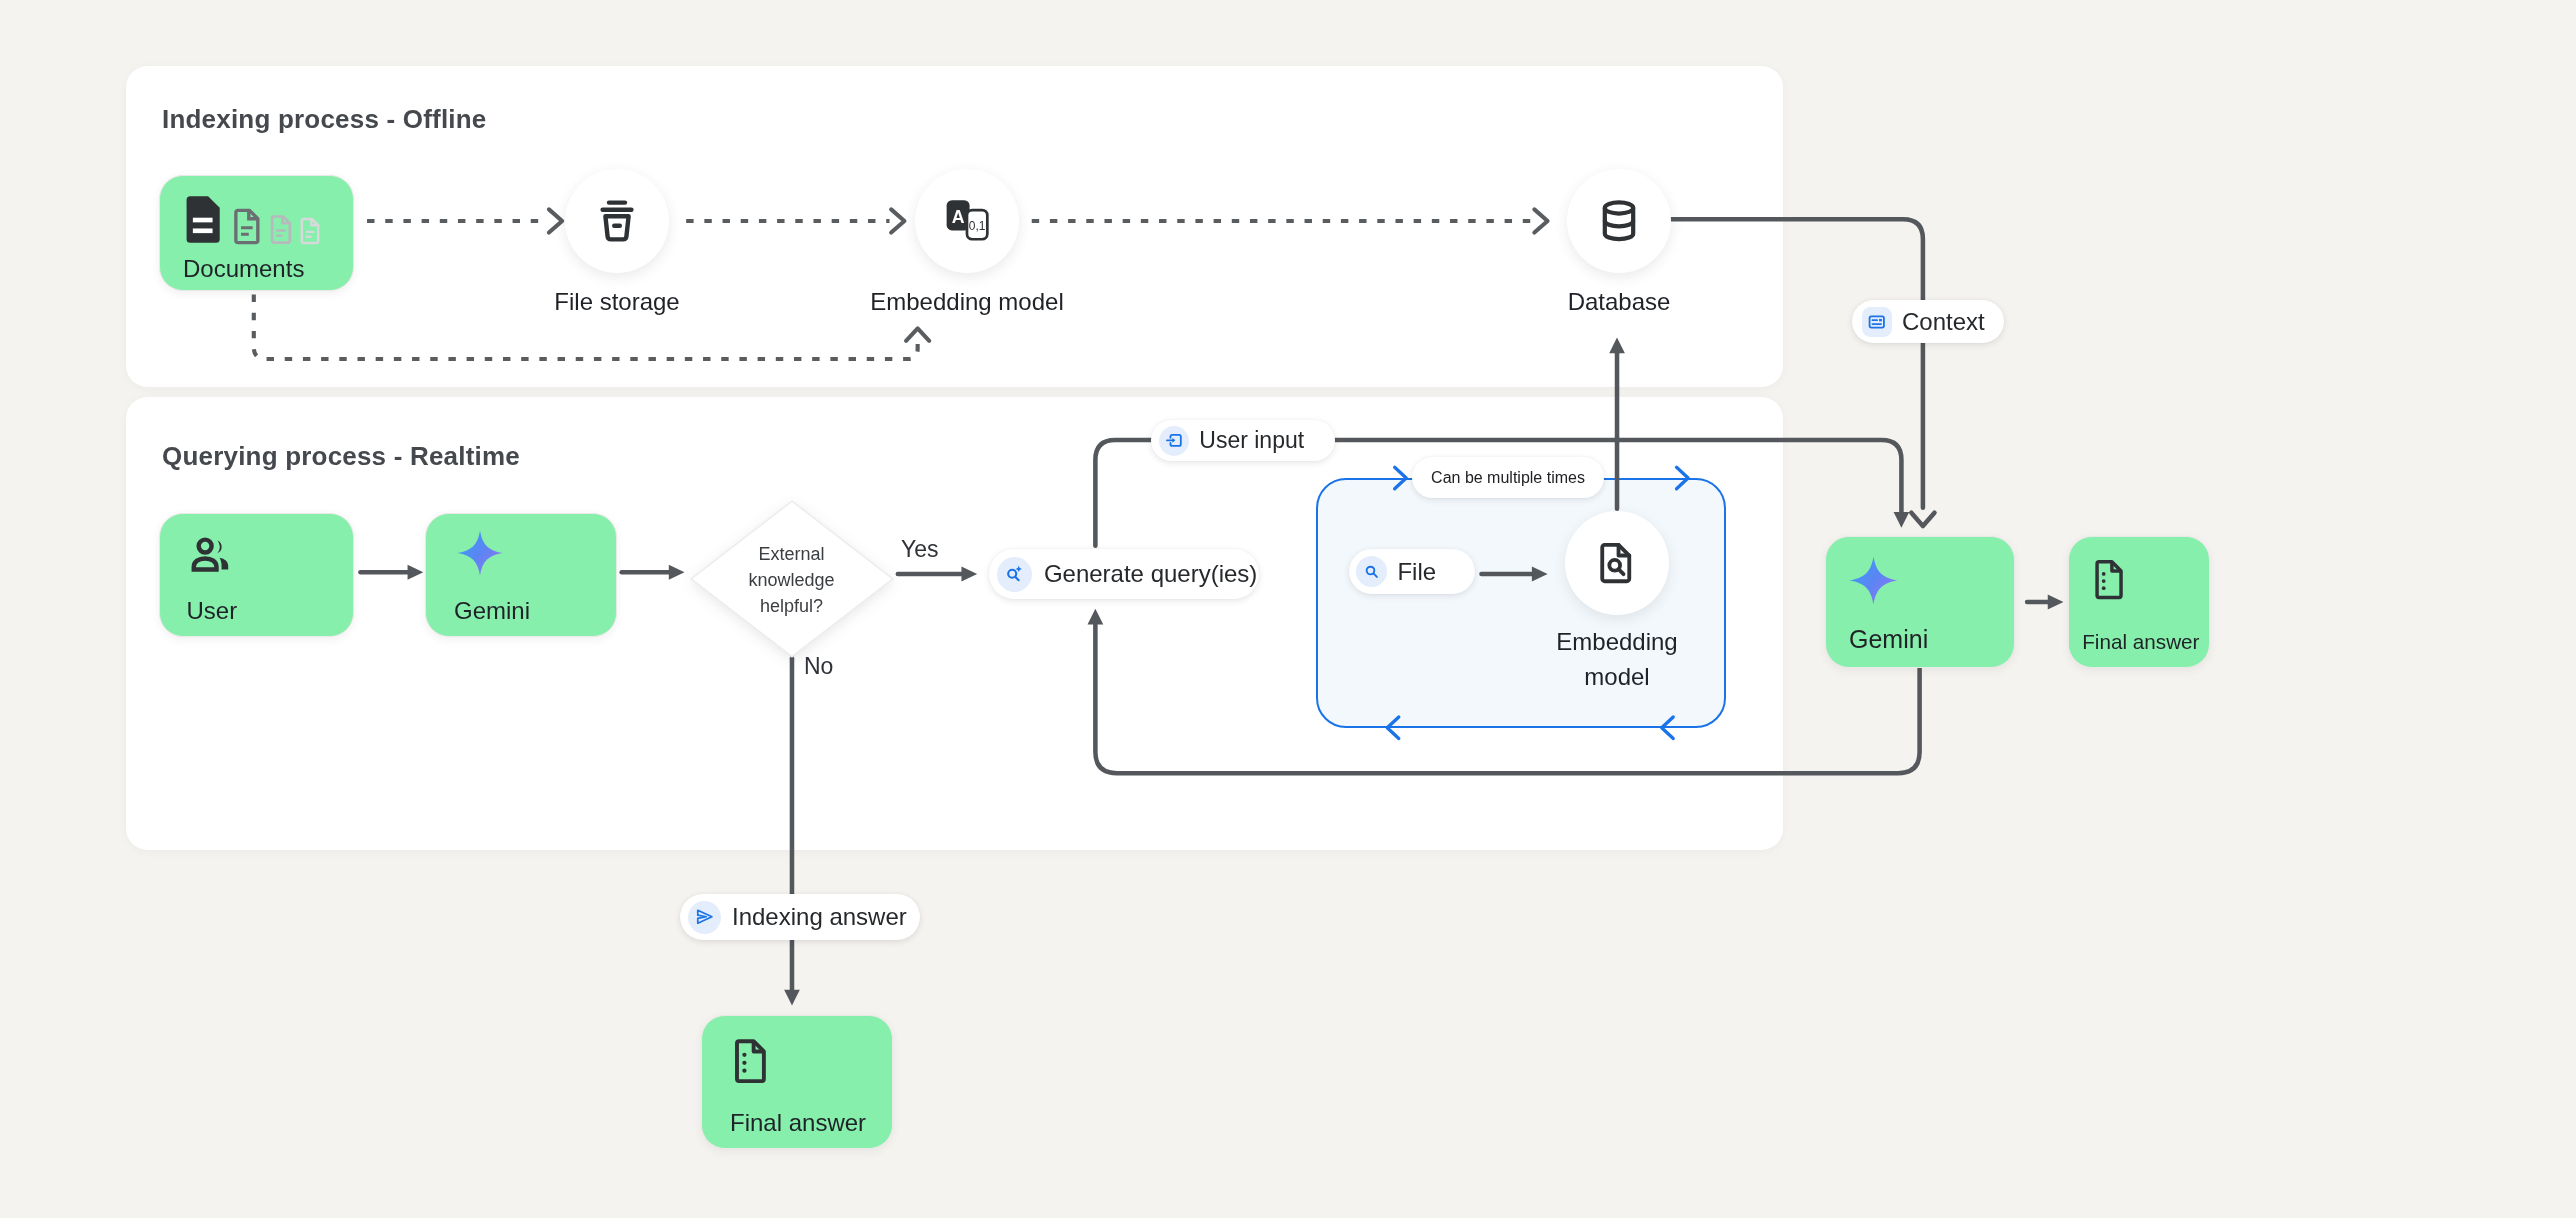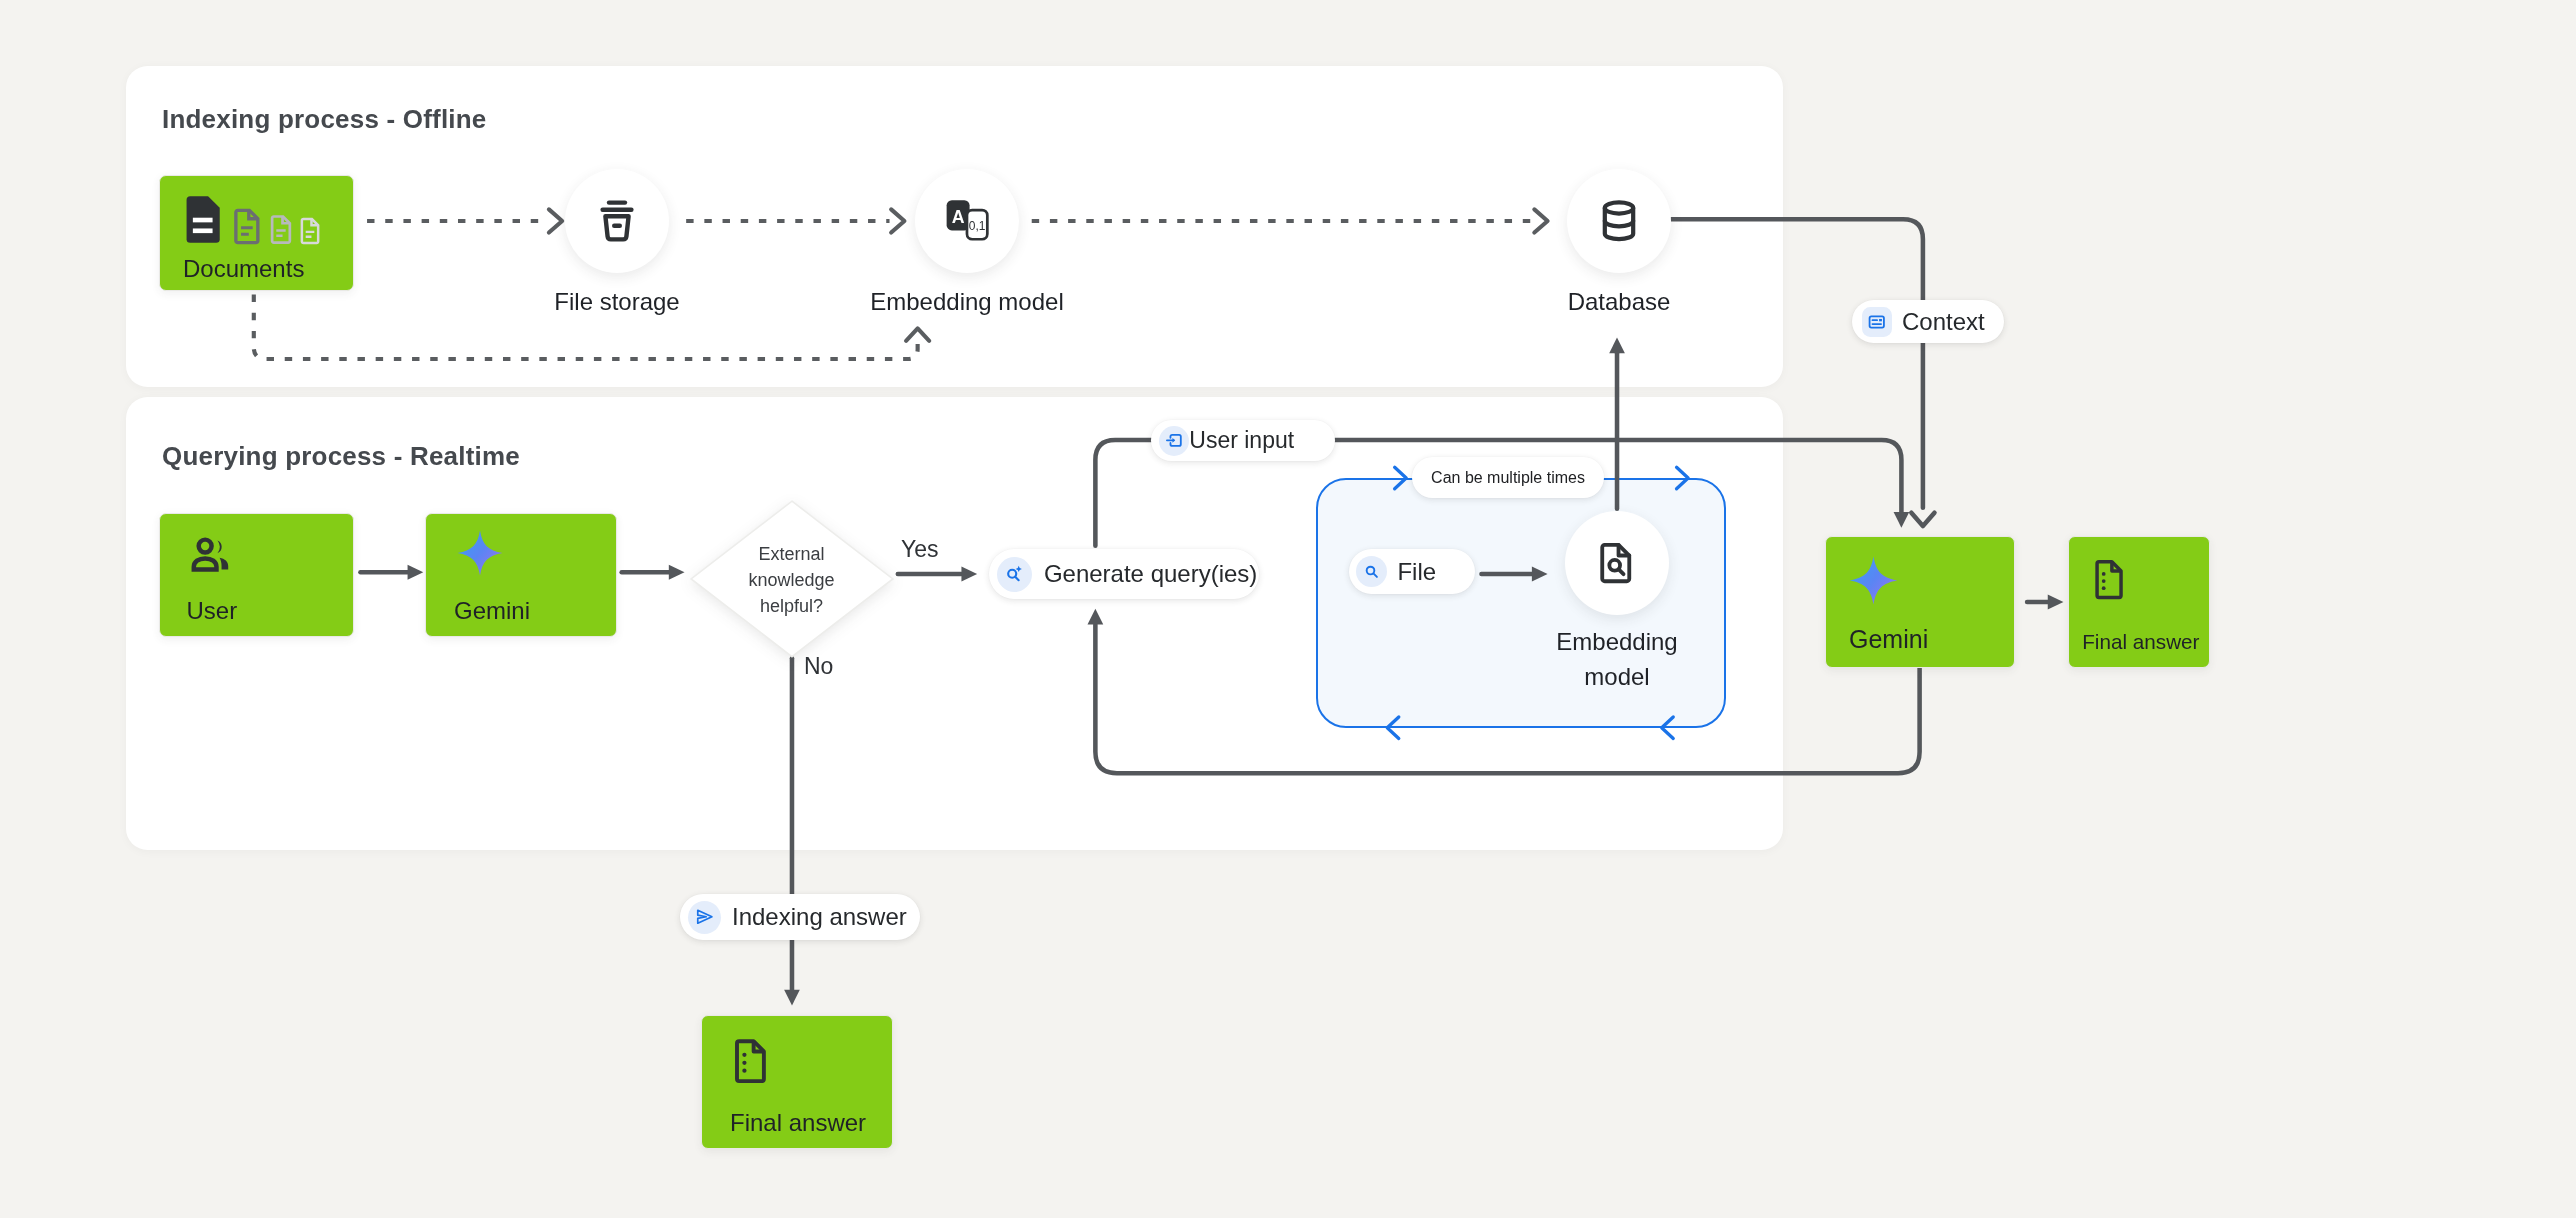--- a/index.html
+++ b/index.html
@@ -23,21 +23,21 @@
   }
   .stage{position:absolute;inset:0;width:2576px;height:1219px}
   .panel{
     position:absolute;background:var(--panel);border-radius:21.5px;
     box-shadow:0 1.7px 10px rgba(40,40,40,.035);
   }
   .panel-title{
     position:absolute;font-size:26px;font-weight:700;color:var(--title);letter-spacing:0.2px;
   }
   .card{
-    position:absolute;background:#84cc16;border:0.8px solid #e9e9e6;border-radius:7px;
+    position:absolute;background:#86efac;border:0.8px solid #e9e9e6;border-radius:24px;
     box-shadow:0 2.5px 8.3px rgba(50,50,50,.07);
   }
   .card .lbl{position:absolute;font-size:24px;font-weight:500;color:#1f2227;white-space:nowrap}
   .circle{
     position:absolute;background:#fff;border-radius:50%;
     box-shadow:0 4.1px 13.2px rgba(50,50,50,.10);
     display:flex;align-items:center;justify-content:center;
   }
   .node-lbl{
     position:absolute;font-size:24px;font-weight:500;color:#1f2227;text-align:center;white-space:nowrap;
@@ -247,21 +247,21 @@
         <g stroke="#1a73e8" stroke-width="2.2" fill="none" stroke-linecap="round">
           <circle cx="9.6" cy="11.2" r="4.2"></circle>
             <path d="M12.7 14.3l3.6 3.6"></path>
         </g>
         <path d="M16.4 2.9l1 2.3 2.3 1-2.3 1-1 2.3-1-2.3-2.3-1 2.3-1z" fill="#1a73e8"></path>
       </svg>
     </span>
     <span class="txt">Generate query(ies)</span>
   </div>
 
-  <div class="pill" style="left:1151px;top:420px;width:184px;height:41px;padding:0 16.5px 0 8.3px;">
+  <div class="pill" style="left:1151px;top:420px;width:184px;height:41px;padding:0 16.5px 0 8.3px;gap:10px">
     <span class="iconcirc" style="width:30px;height:30px">
       <svg width="20.7" height="20.7" viewBox="0 0 24 24">
         <path d="M7.5 9V7.6a2 2 0 0 1 2-2h8a2 2 0 0 1 2 2v8.8a2 2 0 0 1-2 2h-8a2 2 0 0 1-2-2V15" stroke="#1a73e8" stroke-width="2.1" fill="none" stroke-linecap="round"></path>
         <path d="M3.4 12h8" stroke="#1a73e8" stroke-width="2.1" stroke-linecap="round"></path>
         <path d="M9.8 9.3L13 12l-3.2 2.7z" fill="#1a73e8"></path>
       </svg>
     </span>
     <span class="txt" style="font-size:23px">User input</span>
   </div>
 

